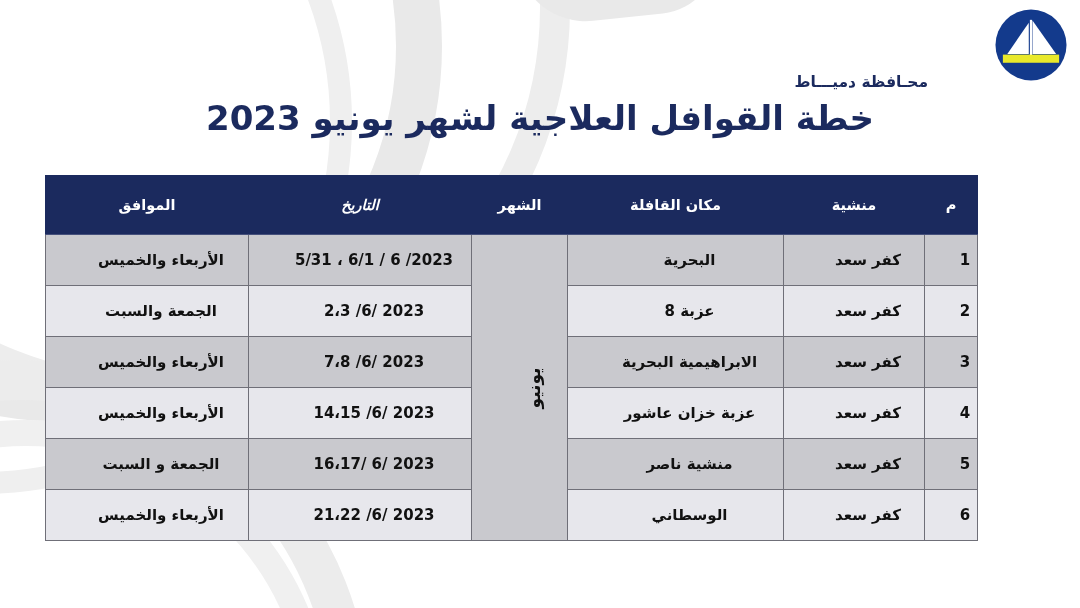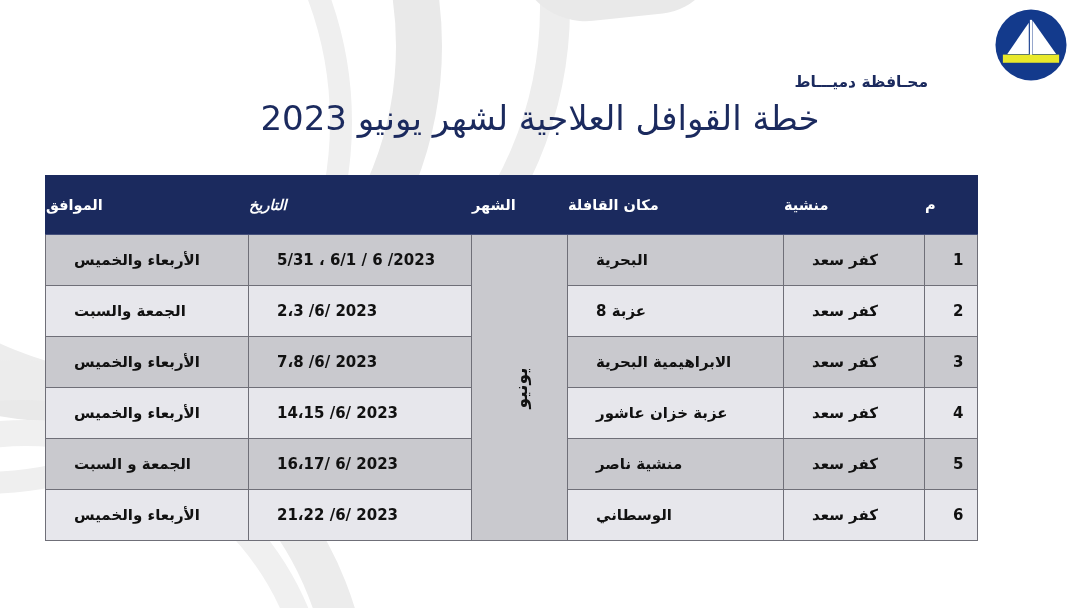--- a/index.html
+++ b/index.html
@@ -56,40 +56,40 @@
   }
   .logo{
     position:absolute;top:8px;right:12px;
     width:74px;height:74px;
   }
 
   
   .title{
     position:absolute;top:98px;right:0;left:0;z-index:5;
     text-align:center;
-    font-size:34px;font-weight:normal;color:#1b2a5e;
+    font-size:34px;font-weight:bold;color:#1b2a5e;
     direction:rtl;
     letter-spacing:0px;
     font-family:"DejaVu Sans","Liberation Sans",sans-serif;
   }
 
   
   .tbl-wrap{
     position:absolute;
     right:102px;left:52px;top:175px;
     z-index:5;
   }
   table.plan{
     width:926px;border-collapse:collapse;
     table-layout:fixed;direction:rtl;
   }
   table.plan th,table.plan td{
     border:1px solid #6f6f78;
     padding:0;
-    text-align:left;
+    text-align:center;
     vertical-align:middle;
     color:#111;
   }
   table.plan thead th{
     background:#1b2a5e;color:#ffffff;
     height:58px;
     font-size:14.5px;font-weight:bold;
     border-color:#1b2a5e;
     border-bottom:1px solid #45507c;
   }

